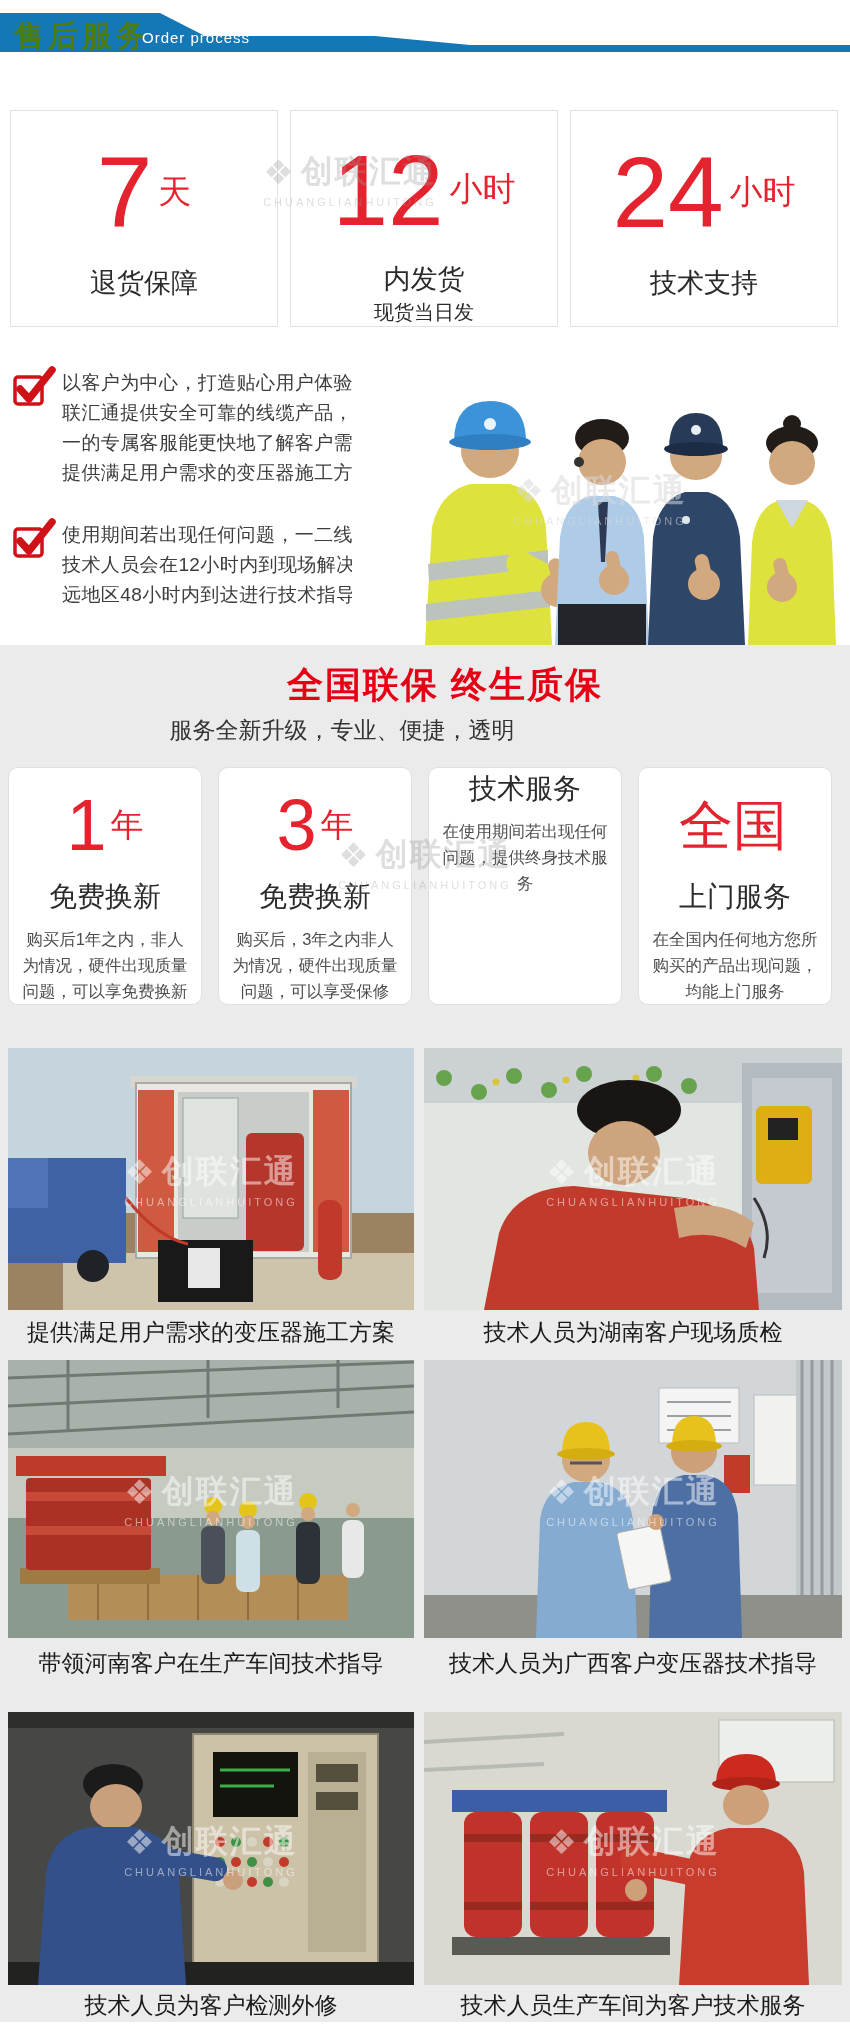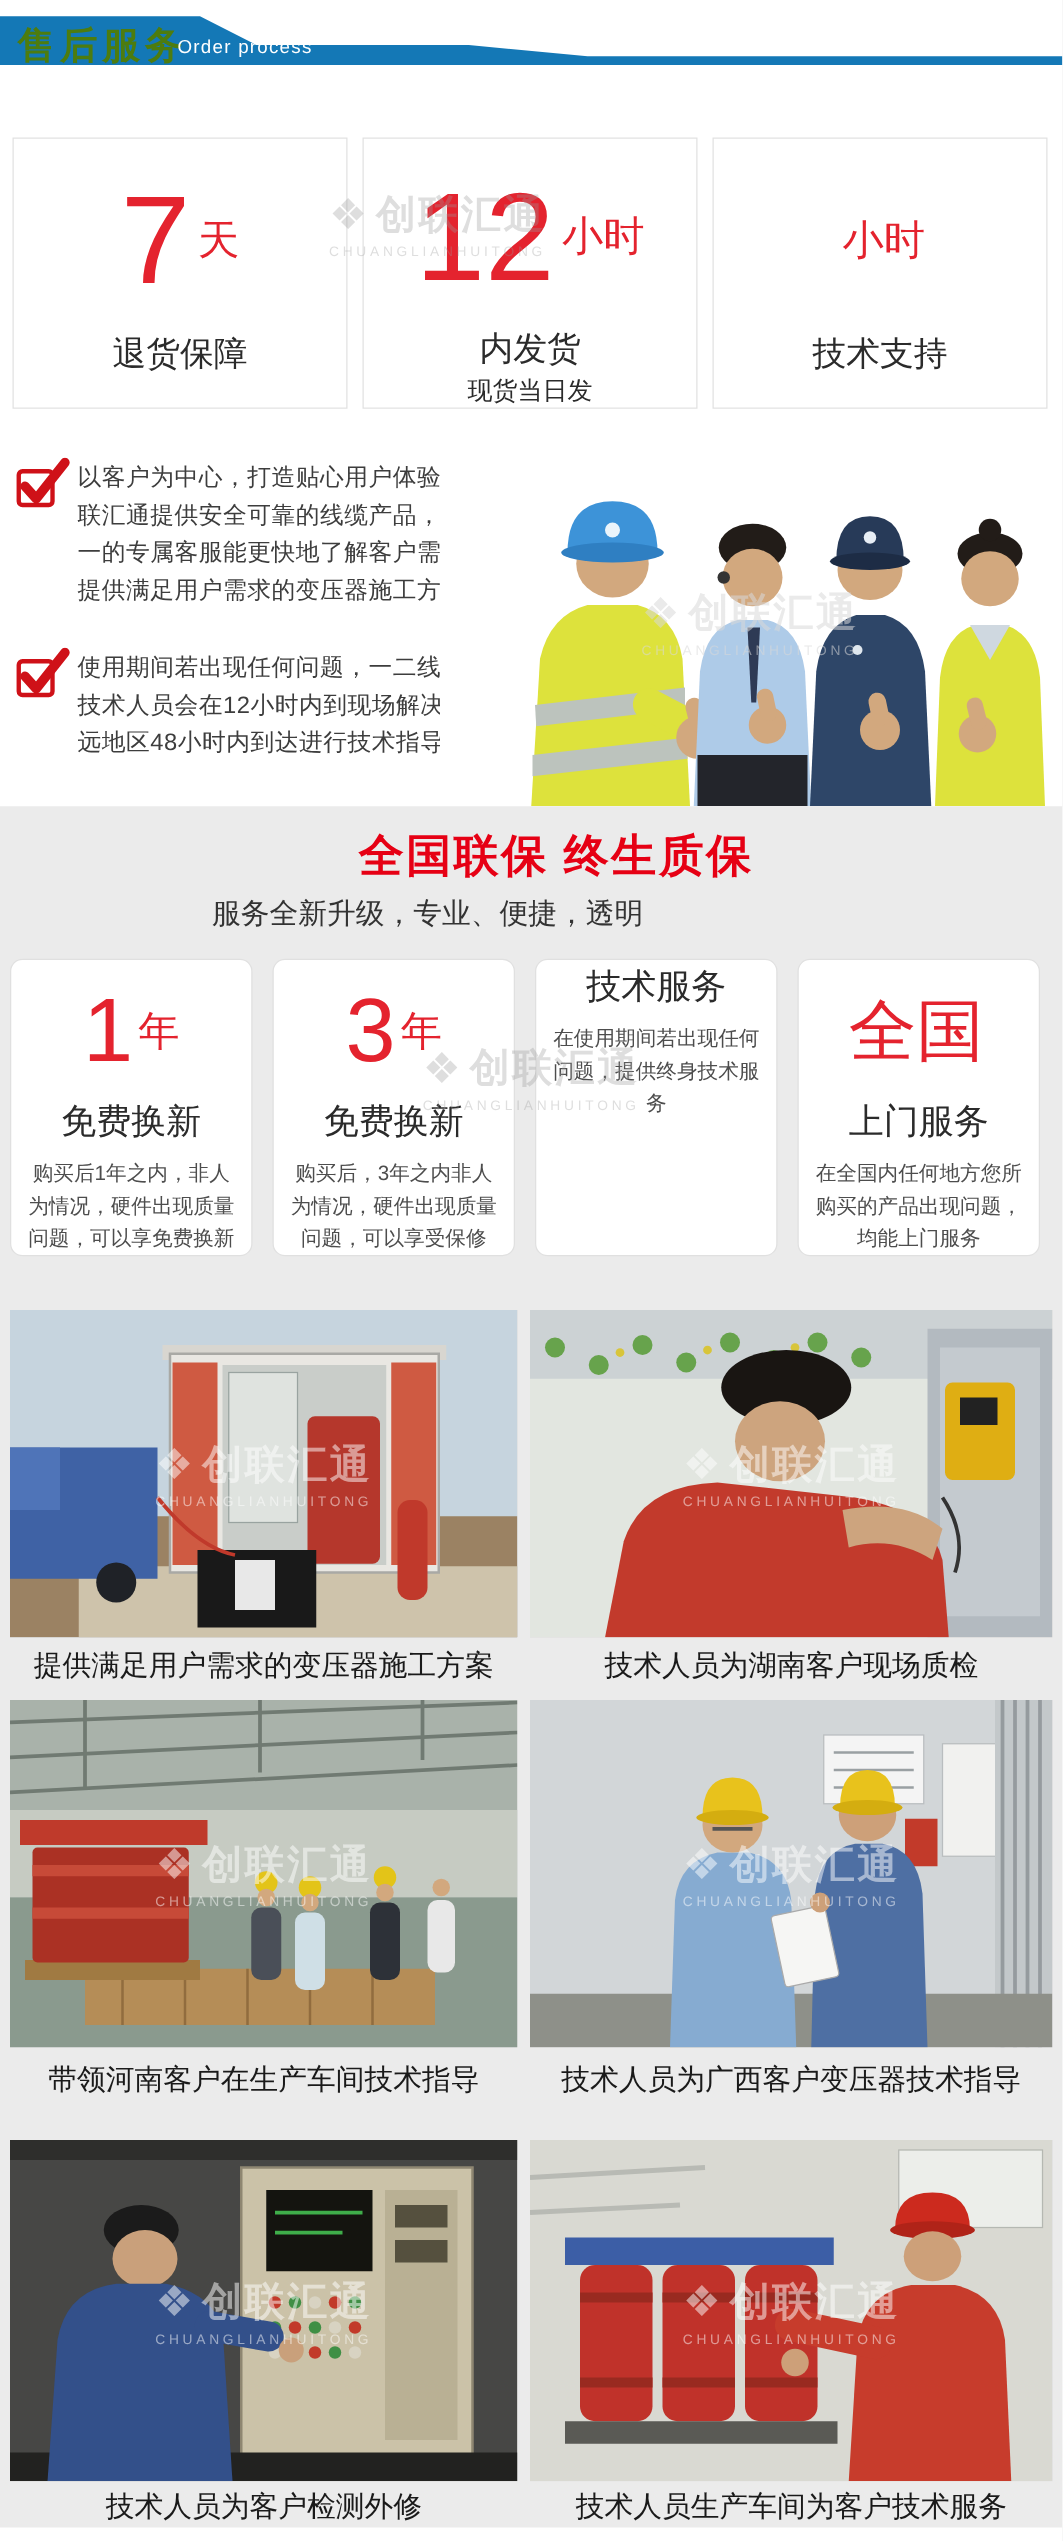--- a/index.html
+++ b/index.html
@@ -77,20 +77,21 @@
   <div class="abs tcard" style="left:290px">
     <div class="tc-numrow">
       <span class="tc-num">12</span>
       <span class="tc-unit">小时</span>
     </div>
     <div class="tc-label">内发货</div>
     <div class="tc-sub">现货当日发</div>
   </div>
   <div class="abs tcard" style="left:570px">
     <div class="tc-numrow">
+      <span class="tc-num">24</span>
       <span class="tc-unit">小时</span>
     </div>
     <div class="tc-label">技术支持</div>
     <div class="tc-sub"></div>
   </div>
 
   <div class="abs wm wm-gray" style="left:225px;top:150px;width:250px">
     <div class="wm-row">
         <span class="wm-d">❖</span>
       <span class="wm-cn">创联汇通</span>

